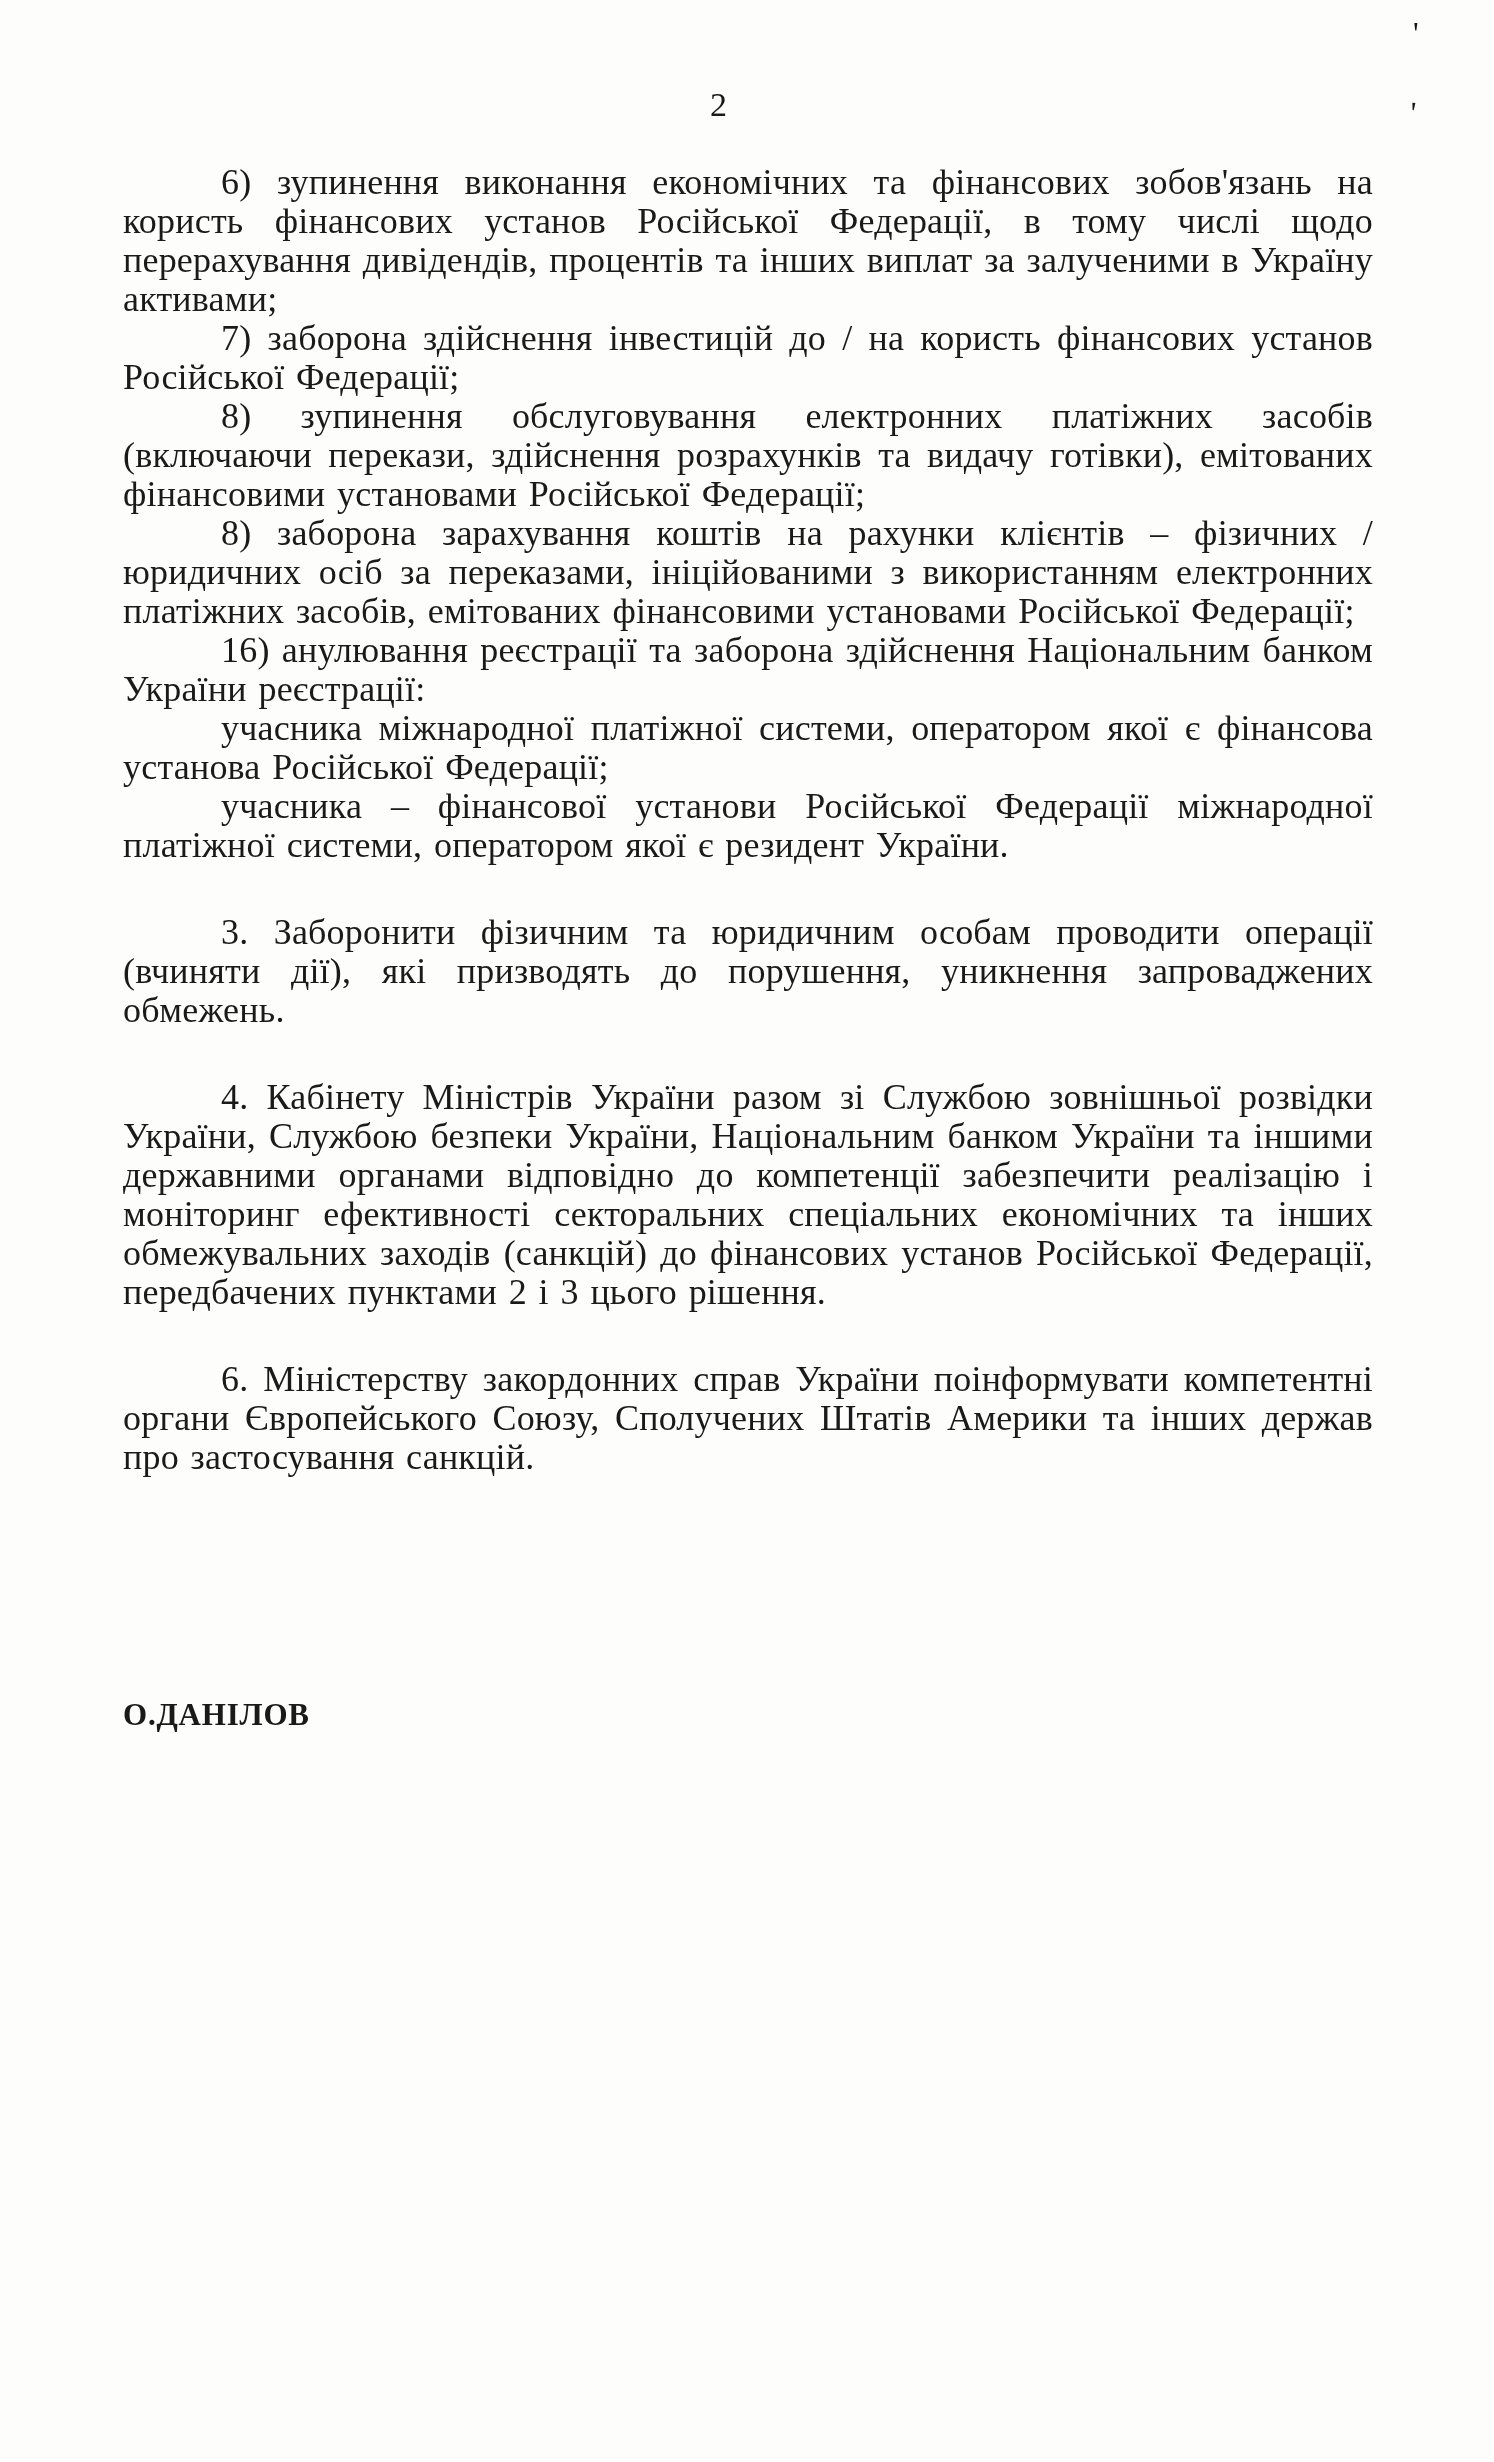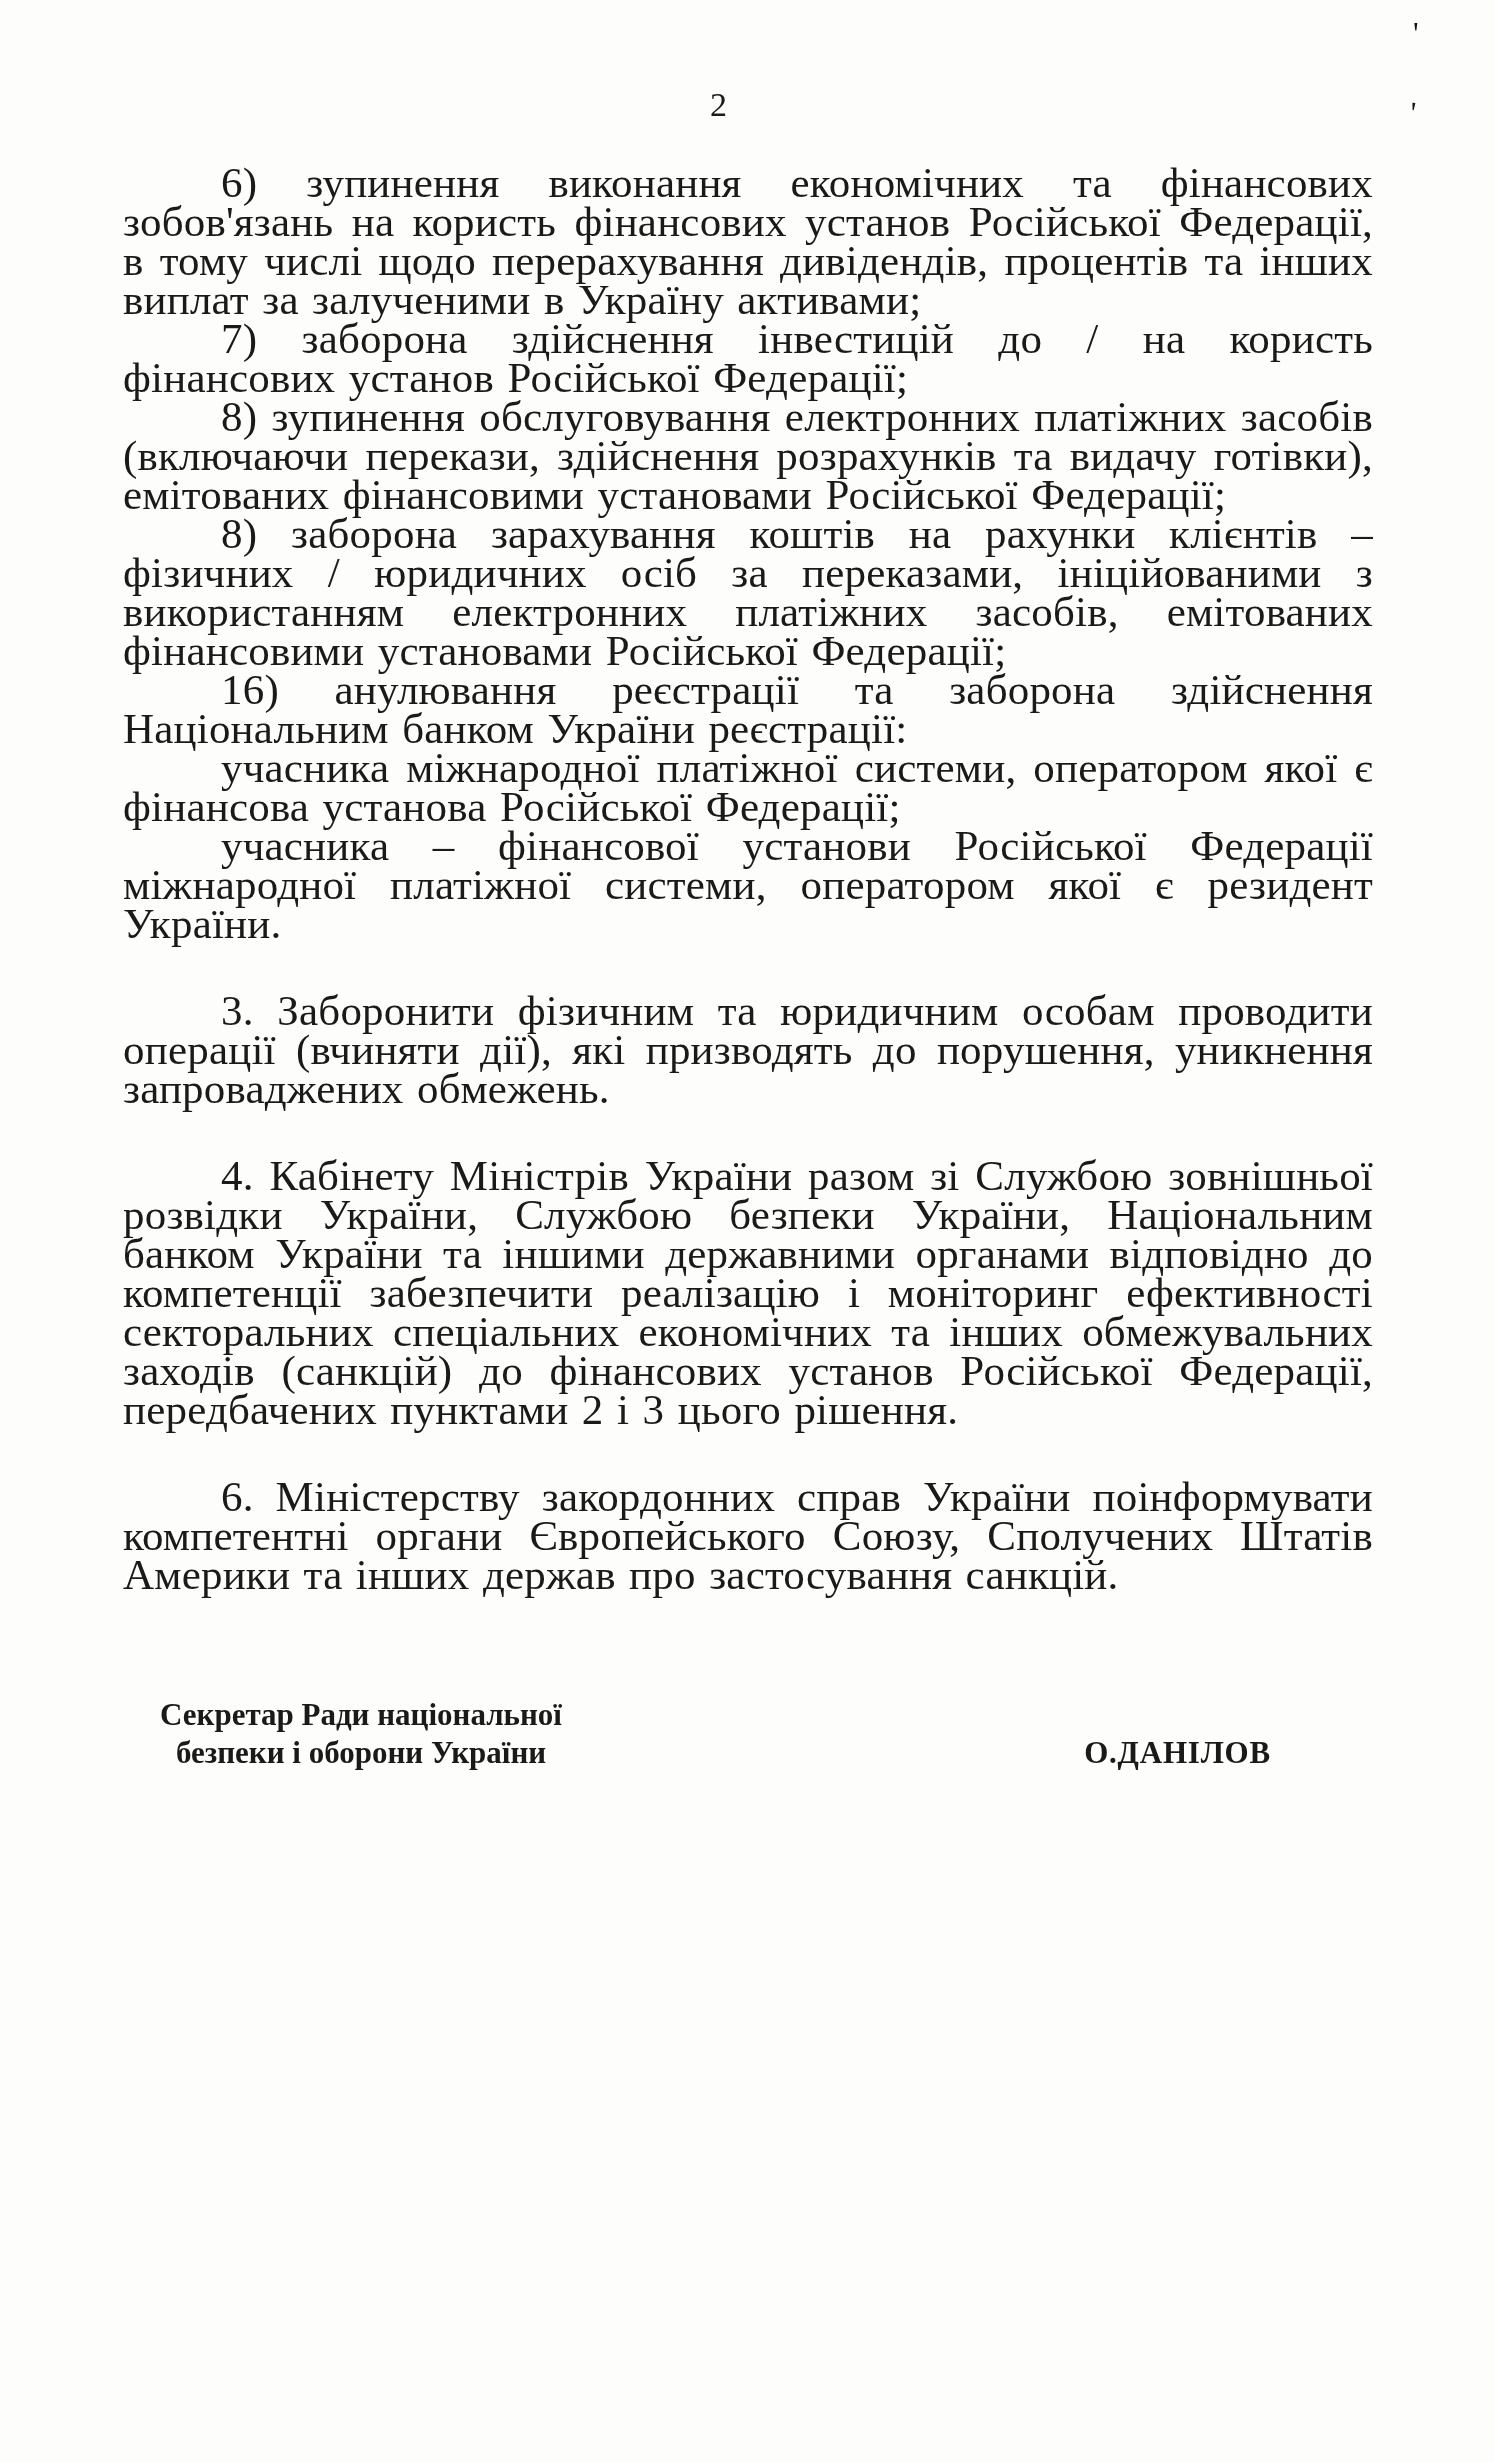--- a/index.html
+++ b/index.html
@@ -30,21 +30,21 @@
     color: #1a1a18;
   }
   .text-block {
     position: absolute;
     left: 123px;
     top: 163px;
     width: 1250px;
   }
   .text-block p {
     margin: 0;
-    font-size: 43px;
+    font-size: 36px;
     line-height: 39px;
     text-align: justify;
     text-indent: 98px;
     word-spacing: 2.5px;
     letter-spacing: 0.2px;
   }
   .text-block p.section {
     margin-top: 48px;
   }
   .signature {
@@ -104,21 +104,17 @@
     <p>8) заборона зарахування коштів на рахунки клієнтів – фізичних / юридичних осіб за переказами, ініційованими з використанням електронних платіжних засобів, емітованих фінансовими установами Російської Федерації;</p>
     <p>16) анулювання реєстрації та заборона здійснення Національним банком України реєстрації:</p>
     <p>учасника міжнародної платіжної системи, оператором якої є фінансова установа Російської Федерації;</p>
     <p>учасника – фінансової установи Російської Федерації міжнародної платіжної системи, оператором якої є резидент України.</p>
     <p class="section">3. Заборонити фізичним та юридичним особам проводити операції (вчиняти дії), які призводять до порушення, уникнення запроваджених обмежень.</p>
     <p class="section">4. Кабінету Міністрів України разом зі Службою зовнішньої розвідки України, Службою безпеки України, Національним банком України та іншими державними органами відповідно до компетенції забезпечити реалізацію і моніторинг ефективності секторальних спеціальних економічних та інших обмежувальних заходів (санкцій) до фінансових установ Російської Федерації, передбачених пунктами 2 і 3 цього рішення.</p>
     <p class="section">6. Міністерству закордонних справ України поінформувати компетентні органи Європейського Союзу, Сполучених Штатів Америки та інших держав про застосування санкцій.</p>
   </div>
 
   <div class="signature">
-    <div class="sig-title">
-      <div>Секретар Ради національної</div>
-      <div>безпеки і оборони України</div>
-    </div>
     <div class="sig-name">О.ДАНІЛОВ</div>
   </div>
 
 </div>
 
 
 </body></html>

